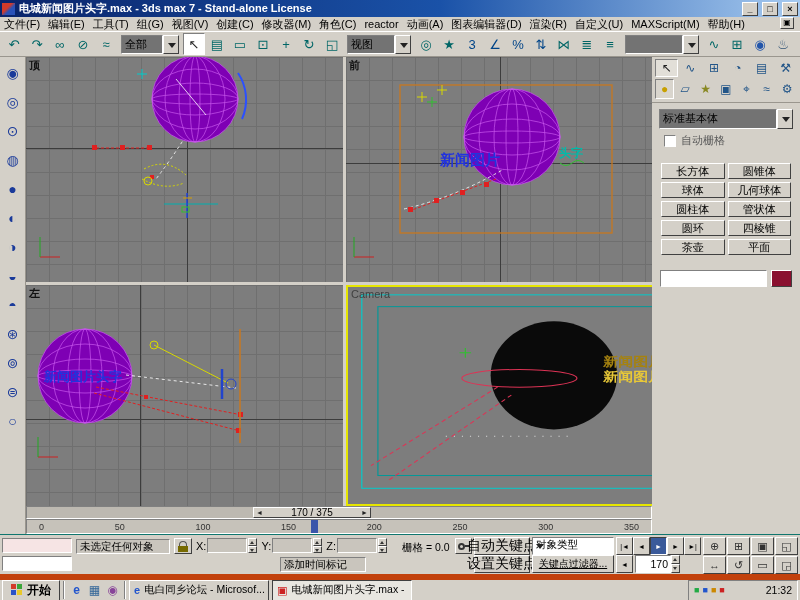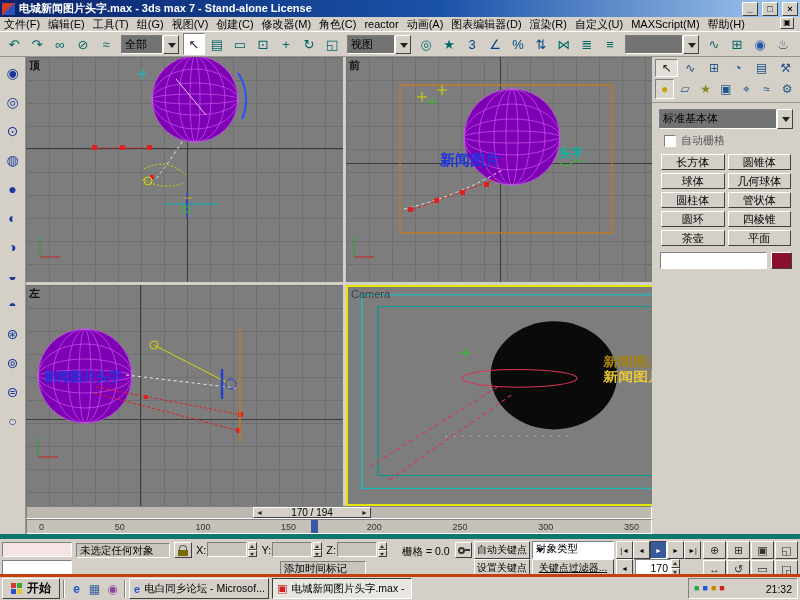--- a/index.html
+++ b/index.html
@@ -56,64 +56,64 @@
   .cat{flex:1;height:20px;display:flex;align-items:center;justify-content:center;font-size:12px;border:1px solid transparent;}
   .cat.active{border-color:#808080 #fff #fff #808080;background:#d9d5cd;}
   .cp-dd{display:flex;height:20px;margin:6px 7px 4px;}
   .cp-dd .dd-text{flex:1;}
   .rollout{margin:5px 6px 3px;height:16px;display:flex;align-items:center;gap:4px;background:#c8c4bc;border:1px solid;border-color:#fff #808080 #808080 #fff;padding:0 4px;font-size:11px;}
   .rollout .rt{flex:1;text-align:center;}
   .minus{width:9px;height:9px;border:1px solid #404040;background:#d4d0c8;position:relative;flex:0 0 auto;}
   .minus i{position:absolute;left:1px;right:1px;top:3px;height:1px;background:#000;}
   .autogrid{display:flex;align-items:center;gap:5px;margin:2px 12px 4px;color:#5a5a5a;}
   .checkbox{width:12px;height:12px;background:#fff;border:1px solid;border-color:#808080 #fff #fff #808080;}
-  .obj-btns{display:grid;grid-template-columns:1fr 1fr;gap:3px;margin:6px 9px;}
+  .obj-btns{display:grid;grid-template-columns:1fr 1fr;gap:3px;margin:15px 9px;}
   .obj-btn{height:16px;display:flex;align-items:center;justify-content:center;font-size:11px;}
   .name-row{display:flex;align-items:center;gap:4px;margin:5px 8px;}
   .name-input{flex:1;height:17px;}
   .swatch{width:21px;height:17px;border:1px solid;border-color:#fff #404040 #404040 #fff;}
 
   
   .timeslider{position:absolute;left:26px;top:506px;width:626px;height:13px;background:#bdb9b1;border:1px solid;border-color:#808080 #fff #fff #808080;}
   .ts-handle{position:absolute;left:226px;top:0;width:118px;height:11px;display:flex;align-items:center;justify-content:space-between;padding:0 2px;font-size:10px;}
   .ts-arrow{font-size:7px;color:#222;}
   .trackbar{position:absolute;left:26px;top:519px;width:626px;height:15px;background:#c6c2ba;border:1px solid;border-color:#808080 #fff #fff #808080;display:flex;align-items:center;justify-content:space-between;padding:0 12px;font-size:9px;color:#333;}
   .tb-marker{position:absolute;left:285px;top:0;width:7px;height:13px;background:#3a55aa;}
 
   
-  .statusbar{position:absolute;left:0;top:534px;width:800px;height:40px;background:#d4d0c8;border-top:5px solid #0f766e;}
+  .statusbar{position:absolute;left:0;top:534px;width:800px;height:40px;background:#d4d0c8;border-top:1px solid #0f766e;}
   .statusbar>*{position:absolute;}
   .fldtxt{font-size:10.5px;line-height:13px;padding-left:3px;white-space:nowrap;overflow:hidden;}
   .lock-btn{left:174px;top:3px;width:18px;height:16px;}
   .lock-sh{display:block;width:8px;height:5px;border:1px solid #555;border-bottom:none;border-radius:4px 4px 0 0;margin:2px auto 0;}
   .lock-bd{display:block;width:10px;height:6px;background:#776a00;margin:0 auto;}
   .coords{left:196px;top:3px;display:flex;gap:4px;align-items:center;}
   .coord{display:flex;align-items:center;gap:1px;}
   .coord em{font-style:normal;font-size:11px;}
   .coord .fld{display:inline-block;width:40px;height:15px;}
   .spin{display:inline-flex;flex-direction:column;width:9px;height:15px;}
   .spin u{flex:1;position:relative;border:1px solid;border-color:#fff #404040 #404040 #fff;background:#d4d0c8;text-decoration:none;}
   .spin u::after{content:"";position:absolute;left:1px;top:2px;border-left:2px solid transparent;border-right:2px solid transparent;border-bottom:3px solid #333;}
   .spin u.dn::after{border-bottom:none;border-top:3px solid #333;}
   .key-btn{left:455px;top:3px;width:17px;height:16px;display:flex;align-items:center;justify-content:center;gap:0;}
   .key-c{display:inline-block;width:7px;height:7px;border:2px solid #333;border-radius:50%;}
   .key-t{display:inline-block;width:5px;height:2px;background:#333;}
-  .txt-btn{display:flex;align-items:center;justify-content:center;font-size:10px;white-space:nowrap;}
+  .txt-btn{display:flex;align-items:center;justify-content:center;font-size:14px;white-space:nowrap;}
   .seldrop{display:flex;height:18px;}
   .seldrop .dd-text{flex:1;width:65px;}
   .pb-row{left:616px;top:2px;display:flex;}
   .pb{width:17px;height:18px;display:flex;align-items:center;justify-content:center;font-size:7px;}
   .pb.active{background:#3a5a9a;color:#fff;border-color:#404040 #fff #fff #404040;}
   .nav-cluster{left:703px;top:2px;display:grid;grid-template-columns:repeat(4,23px);grid-auto-rows:18px;gap:1px;}
   .nav-btn{display:flex;align-items:center;justify-content:center;font-size:11px;}
   .timefield{left:635px;top:20px;display:flex;height:18px;}
   .timefield .tv{width:36px;text-align:right;font-size:10.5px;padding:2px 2px 0 0;}
 
   
-  .taskbar{position:absolute;left:0;top:574px;width:800px;height:26px;background:#d4d0c8;border-top:3px solid #c2410c;display:flex;align-items:center;gap:3px;padding:0 2px;}
+  .taskbar{position:absolute;left:0;top:574px;width:800px;height:26px;background:#d4d0c8;border-top:6px solid #c2410c;display:flex;align-items:center;gap:3px;padding:0 2px;}
   .start-btn{width:58px;height:21px;display:flex;align-items:center;justify-content:center;gap:3px;font-weight:bold;font-size:12px;}
   .flag{width:13px;height:12px;display:grid;grid-template-columns:5px 5px;grid-auto-rows:5px;gap:1px;}
   .flag i{display:block;}
   .flag i:nth-child(1){background:#d33a2a;}.flag i:nth-child(2){background:#3aa53a;}
   .flag i:nth-child(3){background:#2a52c8;}.flag i:nth-child(4){background:#e8c82a;}
   .ql{width:17px;height:17px;display:flex;align-items:center;justify-content:center;font-size:12px;font-weight:bold;}
   .tb-sep{width:2px;height:18px;border-left:1px solid #808080;border-right:1px solid #fff;}
   .task-btn{width:140px;height:21px;display:flex;align-items:center;gap:4px;padding:0 4px;font-size:10.5px;}
   .task-btn .lbl{white-space:nowrap;overflow:hidden;flex:1;}
   .task-ic{font-size:11px;font-weight:bold;flex:0 0 auto;}
@@ -419,21 +419,21 @@
     </div>
   <div class="name-row">
     <span class="name-input sunken fldtxt"></span>
     <span class="swatch" style="background-color: rgb(138, 16, 48);"></span>
   </div>
 </div>
 
 <div class="timeslider">
   <span class="ts-handle raised">
     <span class="ts-arrow">◄</span>
-    <span>170 / 194</span>
+    <span>170 / 375</span>
     <span class="ts-arrow">►</span>
   </span>
 </div>
 
 <div class="trackbar">
 
 <span class="tick">0</span>
     <span class="tick">50</span>
     <span class="tick">100</span>
     <span class="tick">150</span>

